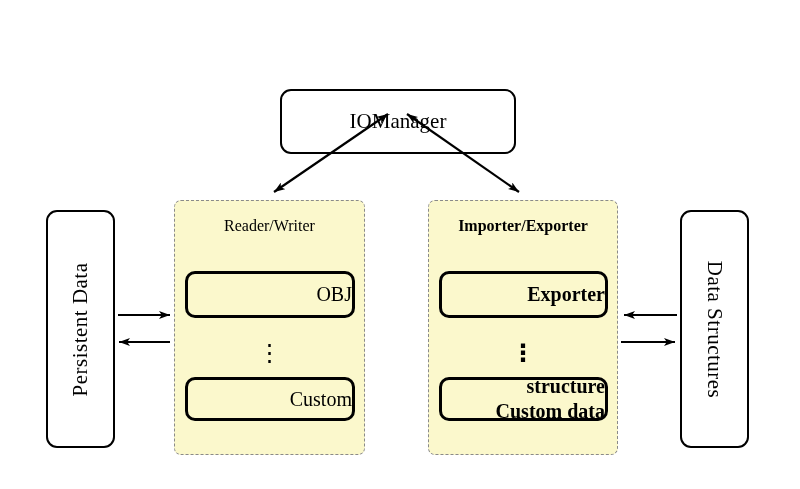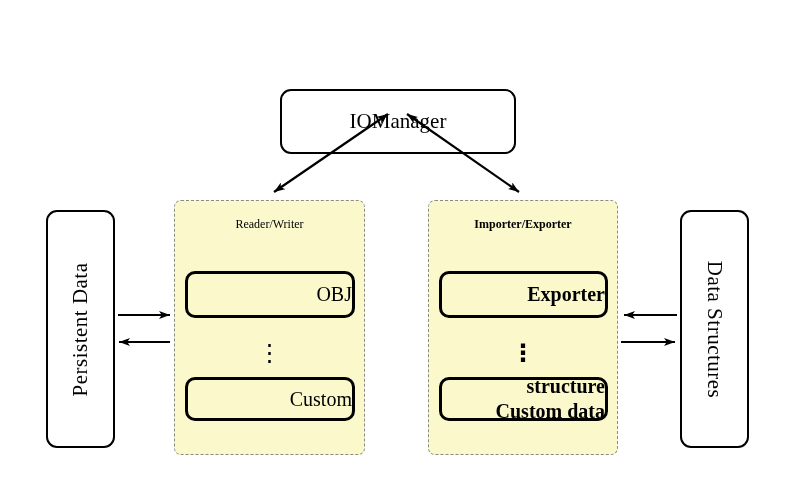--- a/index.html
+++ b/index.html
@@ -41,21 +41,21 @@
     border: 1.6px dashed var(--group-border, #8A8A8A);
     border-radius: 7px;
     box-sizing: border-box;
   }
   .group-rw { left: 174px; width: 191px; }
   .group-ie { left: 428px; width: 190px; font-weight: bold; }
   .group-title {
     position: absolute;
     top: 16px; left: 0; right: 0;
     text-align: center;
-    font-size: 12px;
+    font-size: 16px;
   }
   .item {
     position: absolute;
     left: 10px; right: 9px;
     border: 3px solid var(--node-border, #000);
     border-radius: 10px;
     background: transparent;
     display: flex;
     flex-direction: column;
     align-items: flex-end;

